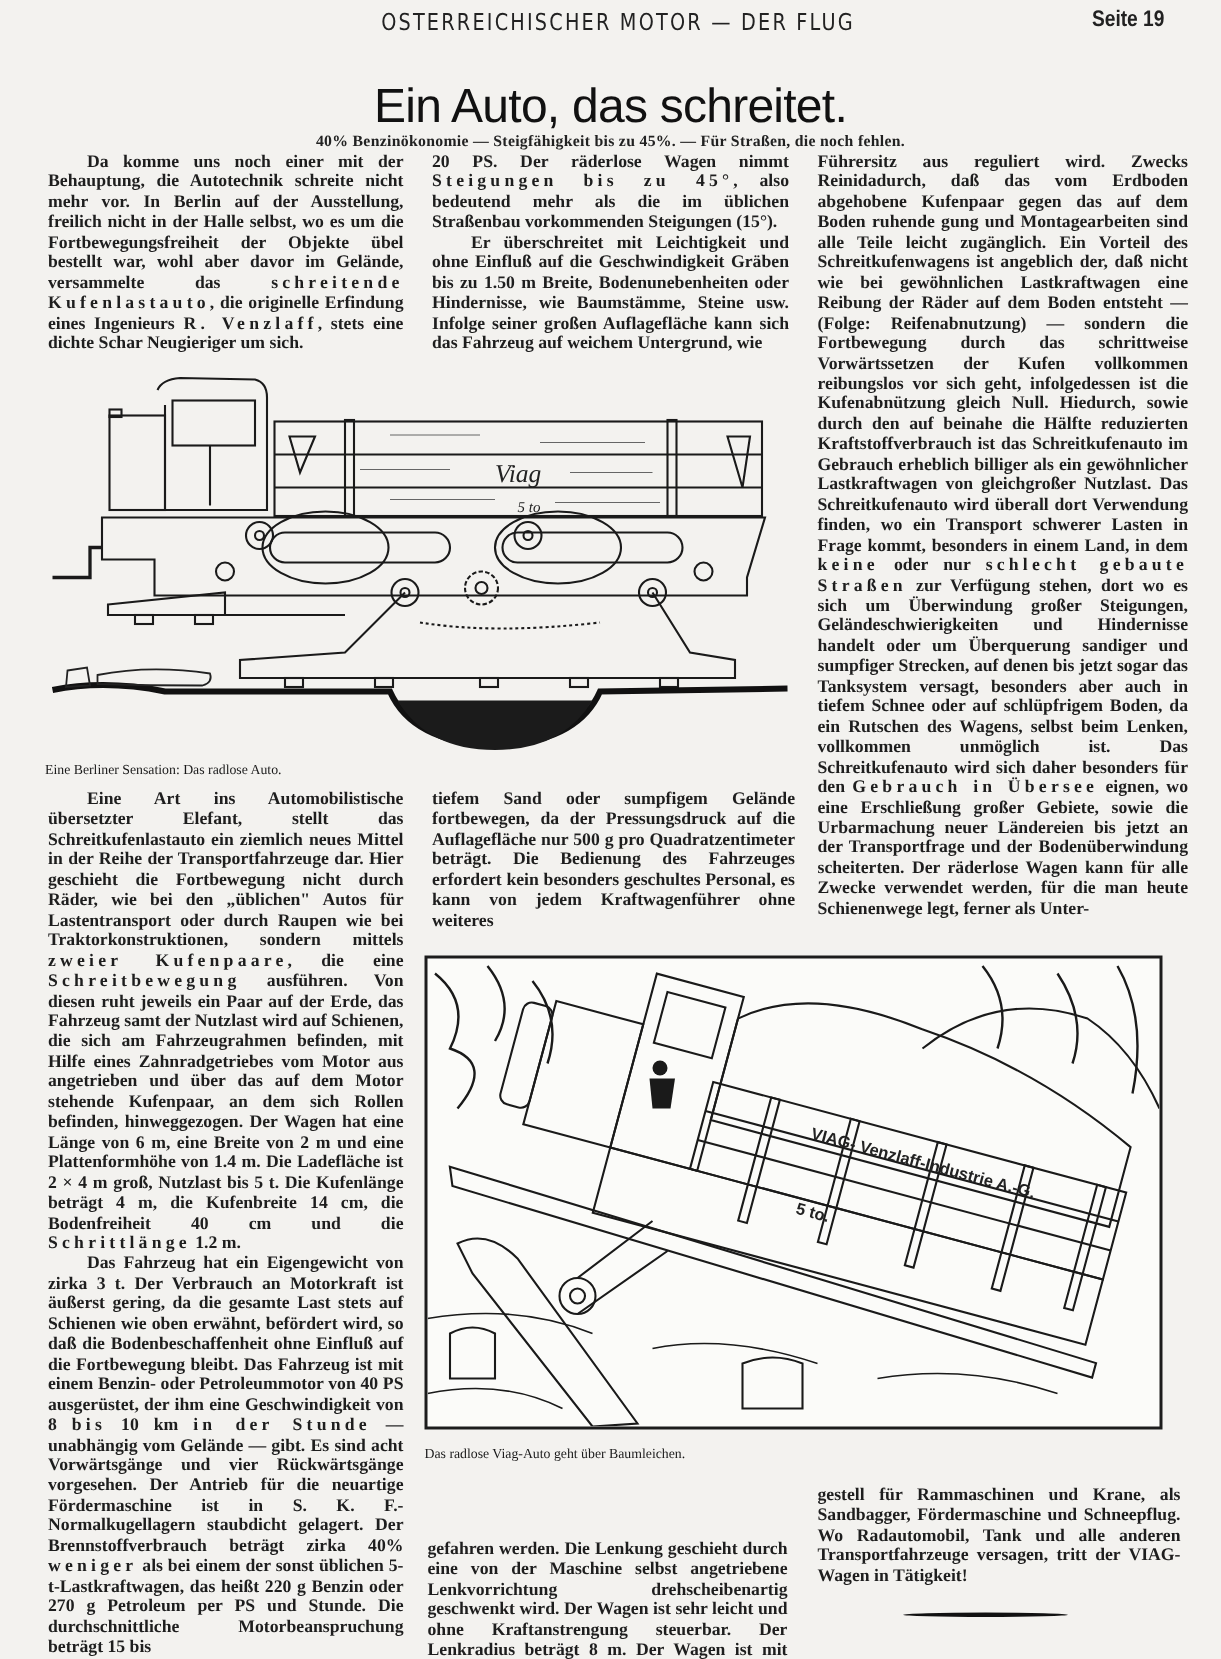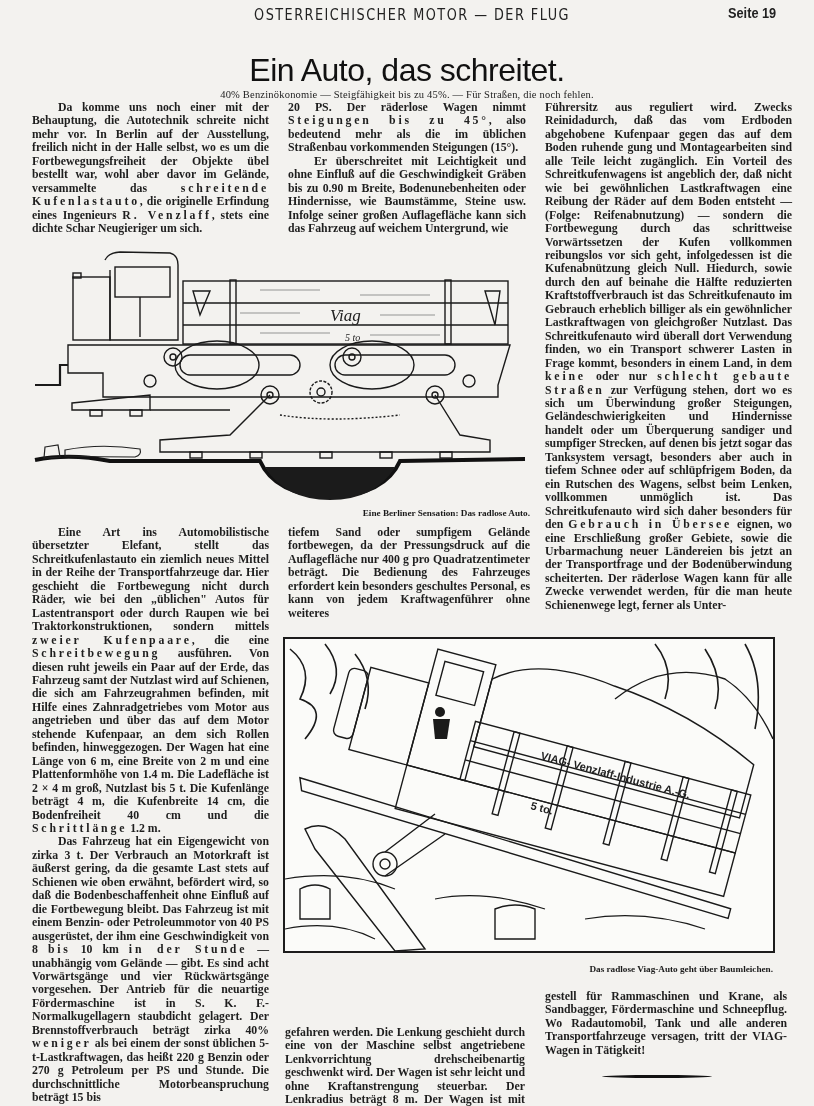--- a/index.html
+++ b/index.html
@@ -21,33 +21,33 @@
     font-weight: bold; font-size: 15px; color: #222;
     transform: scaleX(0.85); transform-origin: left;
   }
   .headline {
     left: 0; width: 814px; top: 52px; text-align: center;
     font-family: "Liberation Sans", sans-serif; font-size: 32px; letter-spacing: -0.5px;
     color: #111; line-height: 36px;
   }
   .subhead {
     left: 0; width: 814px; top: 89px; text-align: center;
-    font-family: "Liberation Serif", serif; font-weight: normal; font-size: 10.5px;
+    font-family: "Liberation Serif", serif; font-weight: bold; font-size: 10.5px;
     color: #222; letter-spacing: 0.2px;
   }
   .col {
     font-size: 11.8px; line-height: 13.45px; text-align: justify; color: #1e1e1e;
     hyphens: manual;
   }
   .col p { margin: 0; text-indent: 2.2em; font-weight: bold; }
   .col p.noindent { text-indent: 0; }
   .sp { letter-spacing: 2.8px; }
   .caption {
-    font-family: "Liberation Serif", serif; font-weight: bold; font-size: 9.2px;
-    text-align: right; color: #1a1a1a;
+    font-family: "Liberation Serif", serif; font-weight: normal; font-size: 9.2px;
+    text-align: left; color: #1a1a1a;
   }
   .rule {
     left: 602px; top: 1075px; width: 110px; height: 3px; background: #111;
     border-radius: 50%;
   }
   .fig-frame { border: 2px solid #1c1c1c; background: #fbfbf9; overflow: hidden; }
   svg { display: block; }
 </style>
 </head>
 <body>
@@ -57,21 +57,21 @@
 
 <div class="abs headline">Ein Auto, das schreitet.</div>
 <div class="abs subhead">40% Benzinökonomie — Steigfähigkeit bis zu 45%. — Für Straßen, die noch fehlen.</div>
 
 <div class="abs col" style="left:32px; top:101px; width:237px;">
   <p><span>Da komme uns noch einer mit der Behauptung, die Autotechnik schreite nicht mehr vor. In Berlin auf der Ausstellung, freilich nicht in der Halle selbst, wo es um die Fortbewegungsfreiheit der Objekte übel bestellt war, wohl aber davor im Gelände, versammelte das </span><span class="sp">schreitende Kufenlastauto</span><span>, die originelle Erfindung eines Ingenieurs </span><span class="sp">R. Venzlaff</span><span>, stets eine dichte Schar Neugieriger um sich.</span></p>
 </div>
 
 <div class="abs col" style="left:288px; top:101px; width:238px;">
   <p class="noindent"><span>20 PS. Der räderlose Wagen nimmt </span><span class="sp">Steigungen bis zu 45°</span><span>, also bedeutend mehr als die im üblichen Straßenbau vorkommenden Steigungen (15°).</span></p>
-  <p>Er überschreitet mit Leichtigkeit und ohne Einfluß auf die Geschwindigkeit Gräben bis zu 0.90 m Breite, Bodenunebenheiten oder Hindernisse, wie Baumstämme, Steine usw. Infolge seiner großen Auflagefläche kann sich das Fahrzeug auf weichem Untergrund, wie</p>
+  <p>Er überschreitet mit Leichtigkeit und ohne Einfluß auf die Geschwindigkeit Gräben bis zu 1.50 m Breite, Bodenunebenheiten oder Hindernisse, wie Baumstämme, Steine usw. Infolge seiner großen Auflagefläche kann sich das Fahrzeug auf weichem Untergrund, wie</p>
 </div>
 
 <div class="abs col" style="left:545px; top:101px; width:247px;">
   <p class="noindent"><span>Führersitz aus reguliert wird. Zwecks Reinidadurch, daß das vom Erdboden abgehobene Kufenpaar gegen das auf dem Boden ruhende gung und Montagearbeiten sind alle Teile leicht zugänglich. Ein Vorteil des Schreitkufenwagens ist angeblich der, daß nicht wie bei gewöhnlichen Lastkraftwagen eine Reibung der Räder auf dem Boden entsteht — (Folge: Reifenabnutzung) — sondern die Fortbewegung durch das schrittweise Vorwärtssetzen der Kufen vollkommen reibungslos vor sich geht, infolgedessen ist die Kufenabnützung gleich Null. Hiedurch, sowie durch den auf beinahe die Hälfte reduzierten Kraftstoffverbrauch ist das Schreitkufenauto im Gebrauch erheblich billiger als ein gewöhnlicher Lastkraftwagen von gleichgroßer Nutzlast. Das Schreitkufenauto wird überall dort Verwendung finden, wo ein Transport schwerer Lasten in Frage kommt, besonders in einem Land, in dem </span><span class="sp">keine</span><span> oder nur </span><span class="sp">schlecht gebaute Straßen</span><span> zur Verfügung stehen, dort wo es sich um Überwindung großer Steigungen, Geländeschwierigkeiten und Hindernisse handelt oder um Überquerung sandiger und sumpfiger Strecken, auf denen bis jetzt sogar das Tanksystem versagt, besonders aber auch in tiefem Schnee oder auf schlüpfrigem Boden, da ein Rutschen des Wagens, selbst beim Lenken, vollkommen unmöglich ist. Das Schreitkufenauto wird sich daher besonders für den </span><span class="sp">Gebrauch in Übersee</span><span> eignen, wo eine Erschließung großer Gebiete, sowie die Urbarmachung neuer Ländereien bis jetzt an der Transportfrage und der Bodenüberwindung scheiterten. Der räderlose Wagen kann für alle Zwecke verwendet werden, für die man heute Schienenwege legt, ferner als Unter-</span></p>
 </div>
 
 <div class="abs" style="left:30px; top:245px; width:500px; height:255px;">
   <svg width="500" height="255" viewBox="0 0 500 255">
     <g fill="none" stroke="#1a1a1a" stroke-width="1.4">
 
@@ -147,21 +147,21 @@
   </svg>
 </div>
 <div class="abs caption" style="left:30px; top:508px; width:500px;">Eine Berliner Sensation: Das radlose Auto.</div>
 
 <div class="abs col" style="left:32px; top:526px; width:237px;">
   <p><span>Eine Art ins Automobilistische übersetzter Elefant, stellt das Schreitkufenlastauto ein ziemlich neues Mittel in der Reihe der Transportfahrzeuge dar. Hier geschieht die Fortbewegung nicht durch Räder, wie bei den „üblichen" Autos für Lastentransport oder durch Raupen wie bei Traktorkonstruktionen, sondern mittels </span><span class="sp">zweier Kufenpaare</span><span>, die eine </span><span class="sp">Schreitbewegung</span><span> ausführen. Von diesen ruht jeweils ein Paar auf der Erde, das Fahrzeug samt der Nutzlast wird auf Schienen, die sich am Fahrzeugrahmen befinden, mit Hilfe eines Zahnradgetriebes vom Motor aus angetrieben und über das auf dem Motor stehende Kufenpaar, an dem sich Rollen befinden, hinweggezogen. Der Wagen hat eine Länge von 6 m, eine Breite von 2 m und eine Plattenformhöhe von 1.4 m. Die Ladefläche ist 2 × 4 m groß, Nutzlast bis 5 t. Die Kufenlänge beträgt 4 m, die Kufenbreite 14 cm, die Bodenfreiheit 40 cm und die </span><span class="sp">Schrittlänge</span><span> 1.2 m.</span></p>
   <p><span>Das Fahrzeug hat ein Eigengewicht von zirka 3 t. Der Verbrauch an Motorkraft ist äußerst gering, da die gesamte Last stets auf Schienen wie oben erwähnt, befördert wird, so daß die Bodenbeschaffenheit ohne Einfluß auf die Fortbewegung bleibt. Das Fahrzeug ist mit einem Benzin- oder Petroleummotor von 40 PS ausgerüstet, der ihm eine Geschwindigkeit von 8 </span><span class="sp">bis</span><span> 10 km </span><span class="sp">in der Stunde</span><span> — unabhängig vom Gelände — gibt. Es sind acht Vorwärtsgänge und vier Rückwärtsgänge vorgesehen. Der Antrieb für die neuartige Fördermaschine ist in S. K. F.-Normalkugellagern staubdicht gelagert. Der Brennstoffverbrauch beträgt zirka 40% </span><span class="sp">weniger</span><span> als bei einem der sonst üblichen 5-t-Lastkraftwagen, das heißt 220 g Benzin oder 270 g Petroleum per PS und Stunde. Die durchschnittliche Motorbeanspruchung beträgt 15 bis</span></p>
 </div>
 
 <div class="abs col" style="left:288px; top:526px; width:242px;">
-  <p class="noindent">tiefem Sand oder sumpfigem Gelände fortbewegen, da der Pressungsdruck auf die Auflagefläche nur 400 g pro Quadratzentimeter beträgt. Die Bedienung des Fahrzeuges erfordert kein besonders geschultes Personal, es kann von jedem Kraftwagenführer ohne weiteres</p>
+  <p class="noindent">tiefem Sand oder sumpfigem Gelände fortbewegen, da der Pressungsdruck auf die Auflagefläche nur 500 g pro Quadratzentimeter beträgt. Die Bedienung des Fahrzeuges erfordert kein besonders geschultes Personal, es kann von jedem Kraftwagenführer ohne weiteres</p>
 </div>
 
 <div class="abs fig-frame" style="left:283px; top:637px; width:488px; height:312px;">
   <svg width="488" height="312" viewBox="0 0 488 312">
     <g fill="none" stroke="#1a1a1a" stroke-width="1.4">
 
       <path d="M5 10 Q30 30 15 60 Q45 70 20 100 M40 5 Q60 30 45 55 M70 15 Q90 40 80 70" stroke-width="1.6"></path>
       <path d="M370 5 Q390 30 380 60 M420 10 Q440 40 430 70 M460 5 Q480 40 470 90" stroke-width="1.6"></path>
 
       <path d="M330 60 Q380 20 440 40 Q470 60 488 100"></path>

